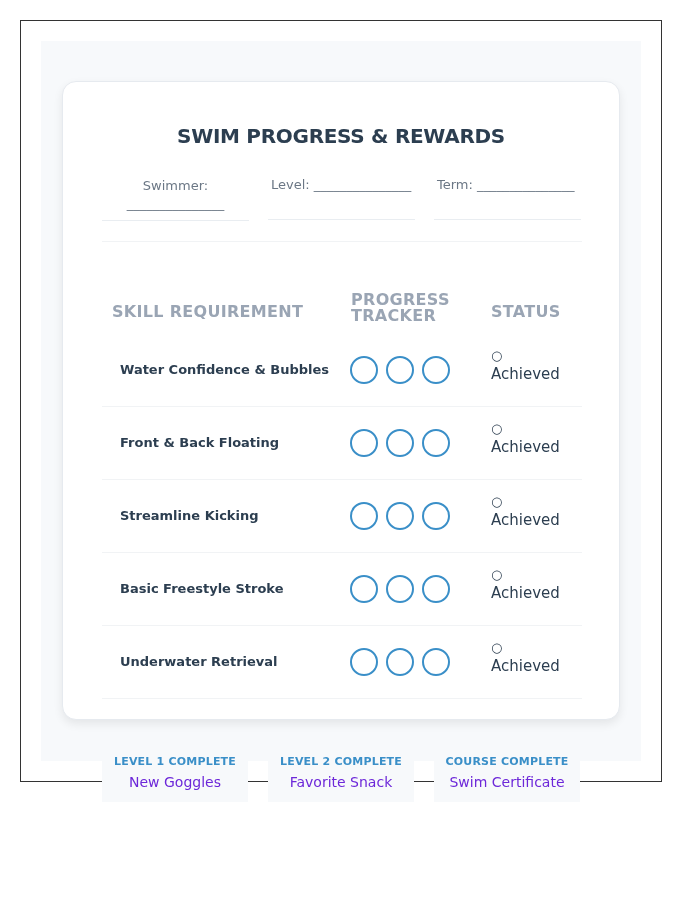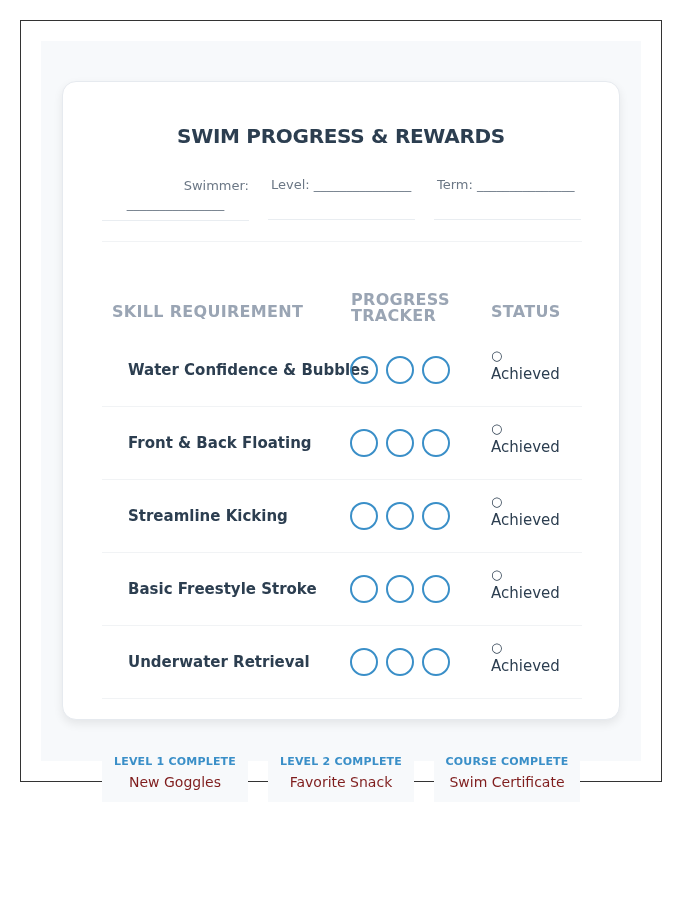--- a/index.html
+++ b/index.html
@@ -11,42 +11,42 @@
     .card { position: absolute; left: 62px; top: 81px; width: 558px; height: 639px; background: #ffffff;
             border: 1px solid #e6eaef; border-radius: 14px; box-sizing: border-box;
             box-shadow: 0 4px 10px rgba(0,0,0,0.08); }
     .title { position: absolute; left: 0; right: 0; top: 42px; text-align: center;
              font-size: 20px; font-weight: bold; color: #2c3e50; letter-spacing: -0.3px; }
     .fields { position: absolute; left: 39px; top: 95px; width: 480px; height: 44px; }
     .field { position: absolute; top: 0; width: 147px; height: 43px; border-bottom: 1px solid #e9edf1;
              font-size: 13px; color: #6b7785; }
     .field .lbl { white-space: nowrap; }
     .field.f1 { left: 0; text-align: center; }
-    .field.f1 .lbl { display: block; line-height: 18px; text-align: right; }
+    .field.f1 .lbl { display: block; line-height: 18px; }
     .field.f1 .line { display: block; line-height: 18px; }
     .field.f2 { left: 166px; padding-left: 3px; box-sizing: border-box; }
     .field.f3 { left: 332px; padding-left: 3px; box-sizing: border-box; }
     .sep { position: absolute; left: 39px; top: 159px; width: 480px; border-top: 1px solid #f1f3f5; }
     .thead { position: absolute; left: 39px; top: 210px; width: 480px; height: 40px;
              font-size: 16px; font-weight: bold; color: #9aa5b4; letter-spacing: 0.3px; }
     .thead .h1 { position: absolute; left: 10px; top: 10px; }
     .thead .h2 { position: absolute; left: 249px; top: 0; line-height: 16px; }
     .thead .h3 { position: absolute; left: 389px; top: 10px; }
     .rows { position: absolute; left: 39px; top: 252px; width: 480px; }
     .row { position: relative; height: 72px; border-bottom: 1px solid #f1f3f5; }
-    .row .skill { position: absolute; left: 26px; top: 0; line-height: 72px; font-size: 15px;
+    .row .skill { position: absolute; left: 18px; top: 0; line-height: 72px; font-size: 13px;
                   font-weight: bold; color: #2c3e50; }
     .row .tracker { position: absolute; left: 248px; top: 22px; display: flex; gap: 8px; }
     .circle { width: 24px; height: 24px; border: 2px solid #3a8fc8; border-radius: 50%; }
     .row .status { position: absolute; left: 389px; top: 14px; font-size: 15px; color: #2c3e50; line-height: 21px; }
     .row .status .ring { display: block; font-size: 13px; line-height: 16px; }
     .rewards { position: absolute; left: 102px; top: 752px; width: 478px; height: 50px; }
     .reward { position: absolute; top: 0; width: 146px; height: 50px; background: #f7f9fb; text-align: center; }
     .reward .rt { display: block; margin-top: 3px; font-size: 11px; font-weight: bold; color: #3a8fc8; letter-spacing: 0.2px; }
-    .reward .rn { display: block; margin-top: 6px; font-size: 14px; color: #7f1d1d; }
+    .reward .rn { display: block; margin-top: 6px; font-size: 14px; color: #6d28d9; }
     .reward.r1 { left: 0; } .reward.r2 { left: 166px; } .reward.r3 { left: 332px; }
   </style>
 </head>
 <body>
 
 <div class="frame"></div>
 <div class="panel"></div>
 
 <div class="card">
   <div class="title">SWIM PROGRESS &amp; REWARDS</div>

